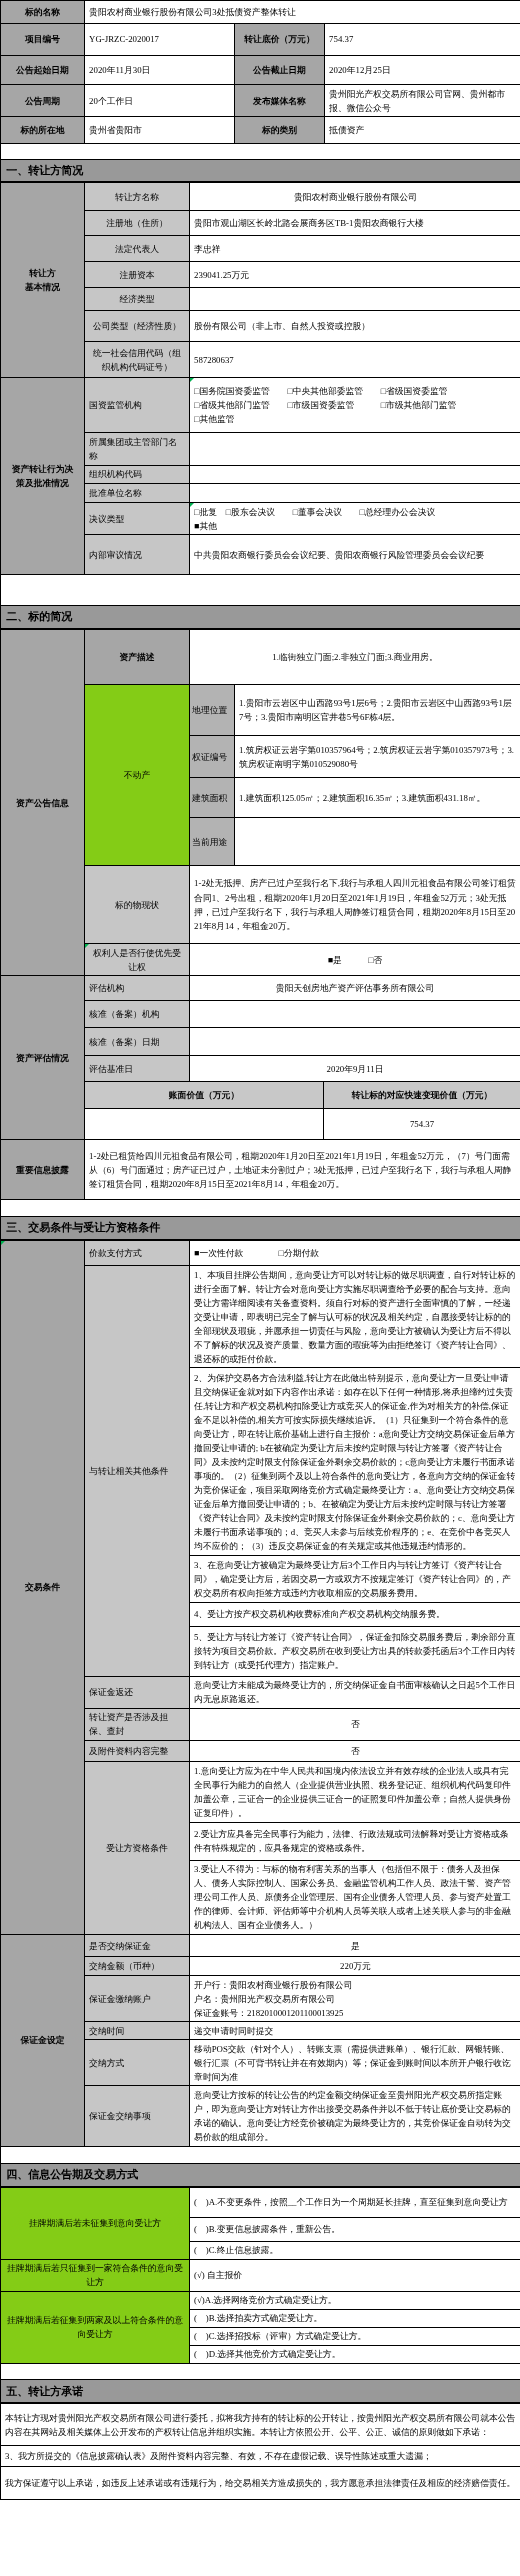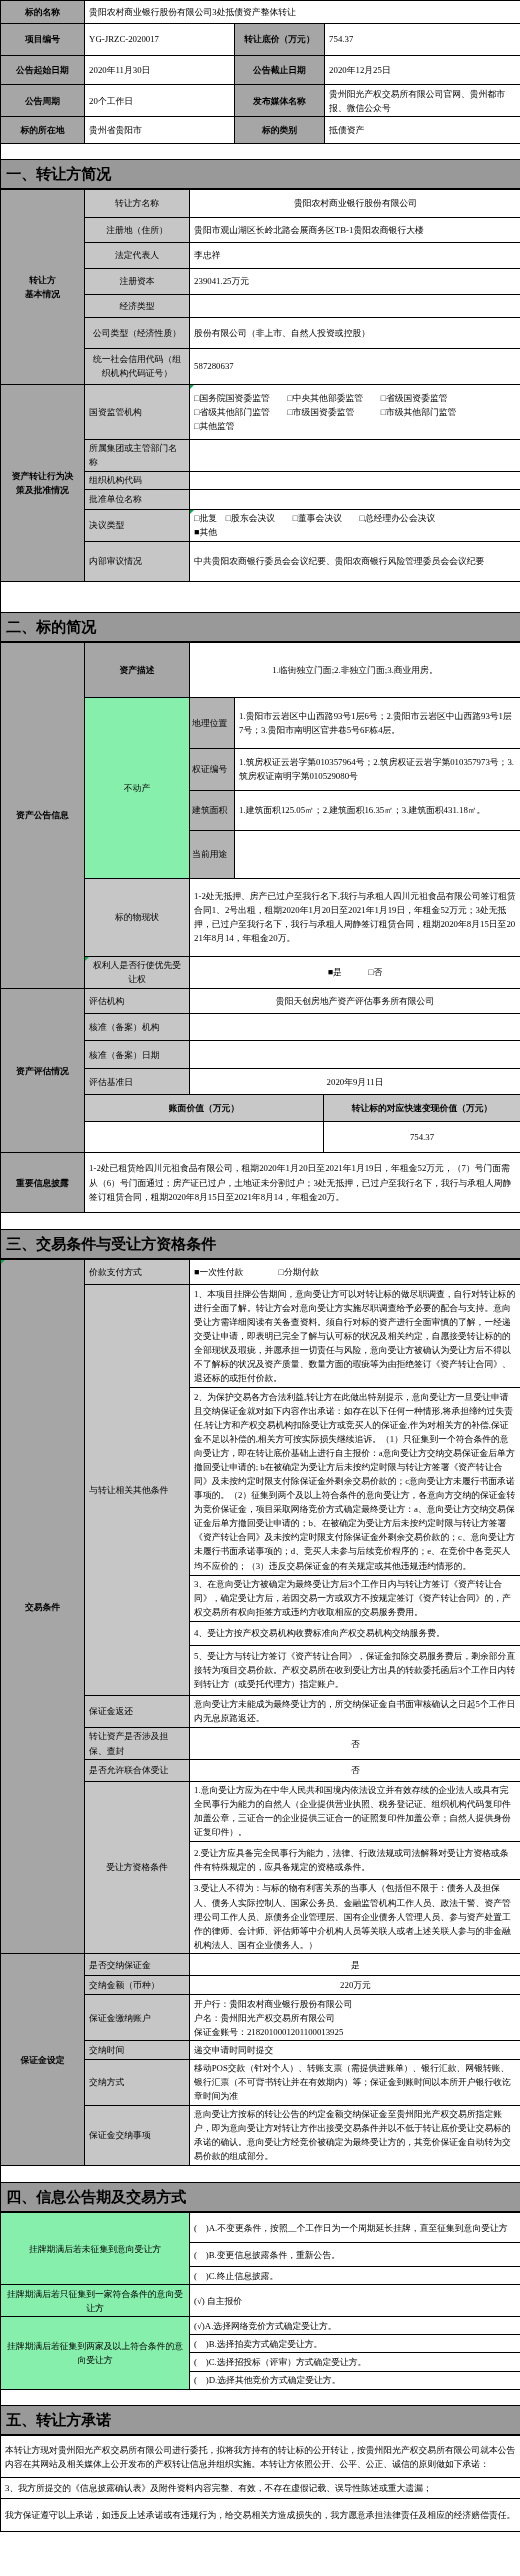--- a/index.html
+++ b/index.html
@@ -3,23 +3,23 @@
 <meta charset="utf-8">
 <style>
   html,body{margin:0;padding:0;background:#fff;}
   .doc{width:520px;color:#000;font-family:"Liberation Serif","DejaVu Serif",serif;}
   table{border-collapse:collapse;table-layout:fixed;width:520px;}
   td{border:1px solid #000;padding:1.5px 4.1px;vertical-align:middle;font-size:8.8px;line-height:1.6;word-break:break-all;overflow:hidden;}
   .lab-dark{background:#a6a6a6;font-weight:bold;text-align:center;}
   .lab-mid{background:#c6c6c6;text-align:left;}
   .lab-mid-c{background:#c6c6c6;text-align:center;}
   .lab-sub{background:#b3b3b3;text-align:left;padding:1.5px 2.1px;}
-  .lab-lite{background:#86efac;text-align:center;}
+  .lab-lite{background:#84cc16;text-align:center;}
   .val-hdr{background:#c8c8c8;font-weight:bold;text-align:center;}
-  .sec-head td{background:#999999;font-weight:bold;font-size:15px;text-align:left;padding:2.1px 5.2px;}
+  .sec-head td{background:#999999;font-weight:bold;font-size:11px;text-align:left;padding:2.1px 5.2px;}
   .spacer td{background:#fff;}
   .center{text-align:center;}
   .pre{white-space:pre-line;}
   .gmark{position:relative;margin-left:19px;}
   .gmark::before{content:"";position:absolute;top:0;left:0;width:0;height:0;border-top:4.1px solid #00b050;border-right:4.1px solid transparent;}
 </style>
 </head>
 <body>
 
 <div class="doc">
@@ -251,21 +251,21 @@
         </tr>
     <tr style="height:32px">
       <td class="lab-mid">保证金返还</td>
       <td>意向受让方未能成为最终受让方的，所交纳保证金自书面审核确认之日起5个工作日内无息原路返还。</td>
     </tr>
     <tr style="height:26px">
       <td class="lab-mid">转让资产是否涉及担保、查封</td>
       <td class="center">否</td>
     </tr>
     <tr style="height:21.6px">
-      <td class="lab-mid">是否允许联合体受让</td>
+      <td class="lab-mid">及附件资料内容完整</td>
       <td class="center">否</td>
     </tr>
     <tr style="height:54px">
       <td rowspan="3" class="lab-mid-c">受让方资格条件</td>
       <td>1.意向受让方应为在中华人民共和国境内依法设立并有效存续的企业法人或具有完全民事行为能力的自然人（企业提供营业执照、税务登记证、组织机构代码复印件加盖公章，三证合一的企业提供三证合一的证照复印件加盖公章；自然人提供身份证复印件）。</td>
     </tr>
     <tr style="height:38px">
           <td>2.受让方应具备完全民事行为能力，法律、行政法规或司法解释对受让方资格或条件有特殊规定的，应具备规定的资格或条件。</td>
         </tr>
     <tr style="height:73px">

